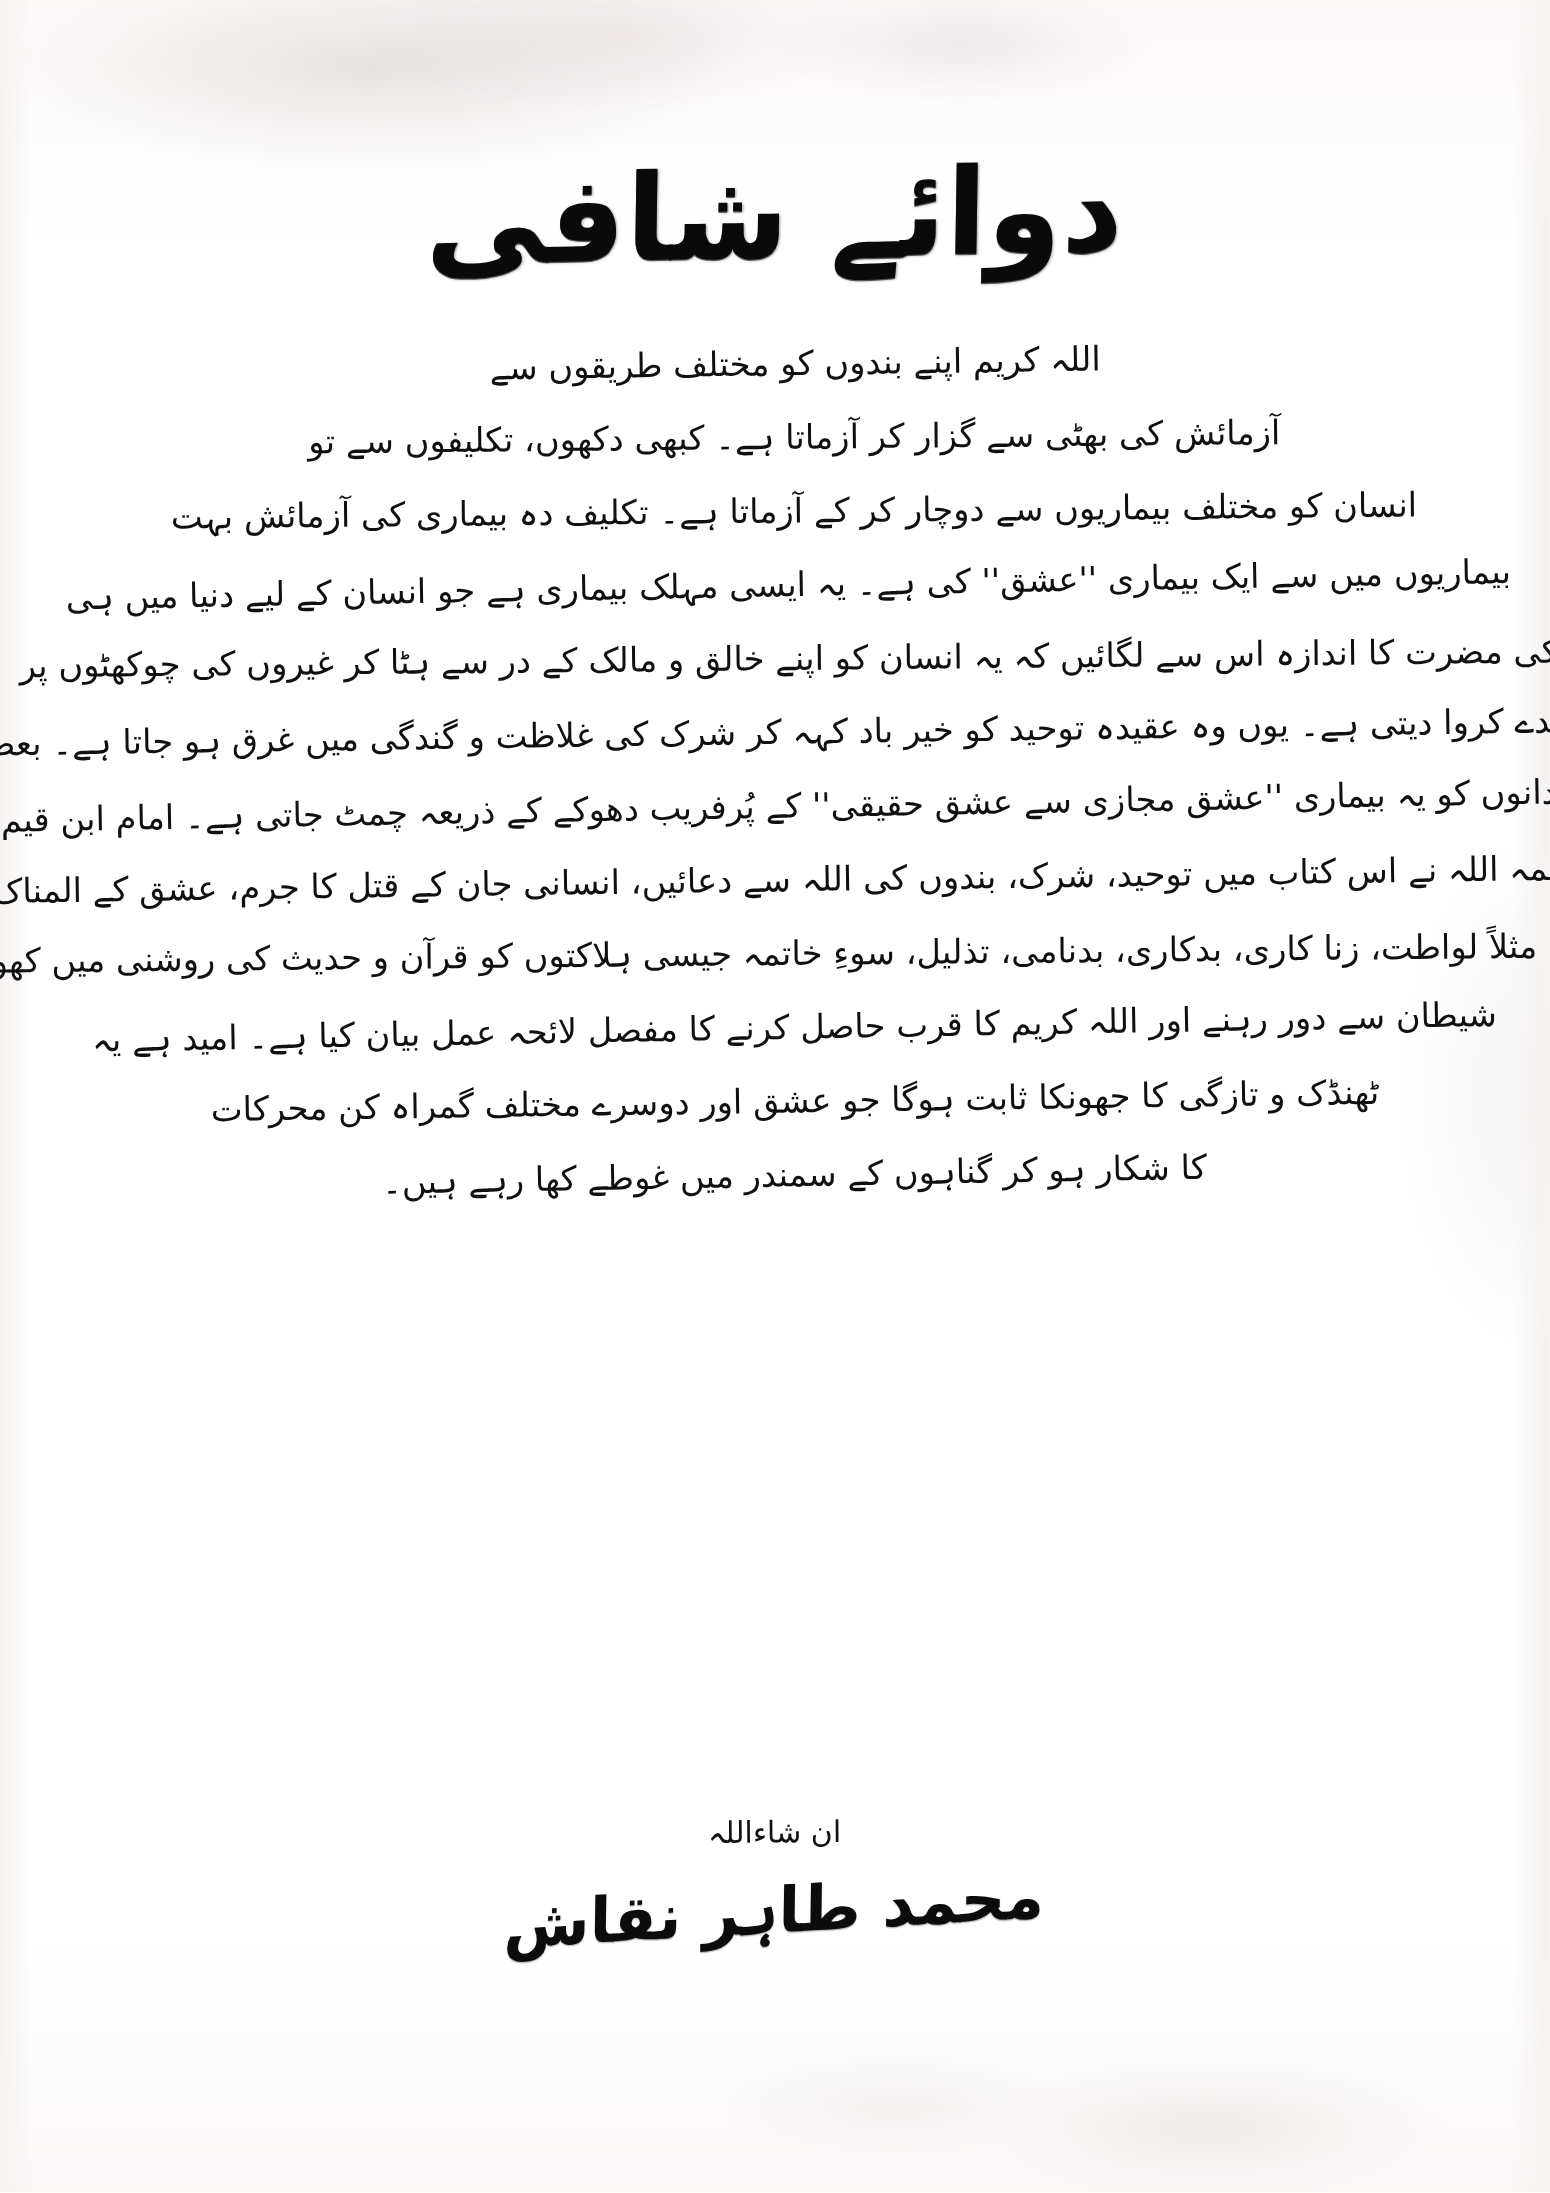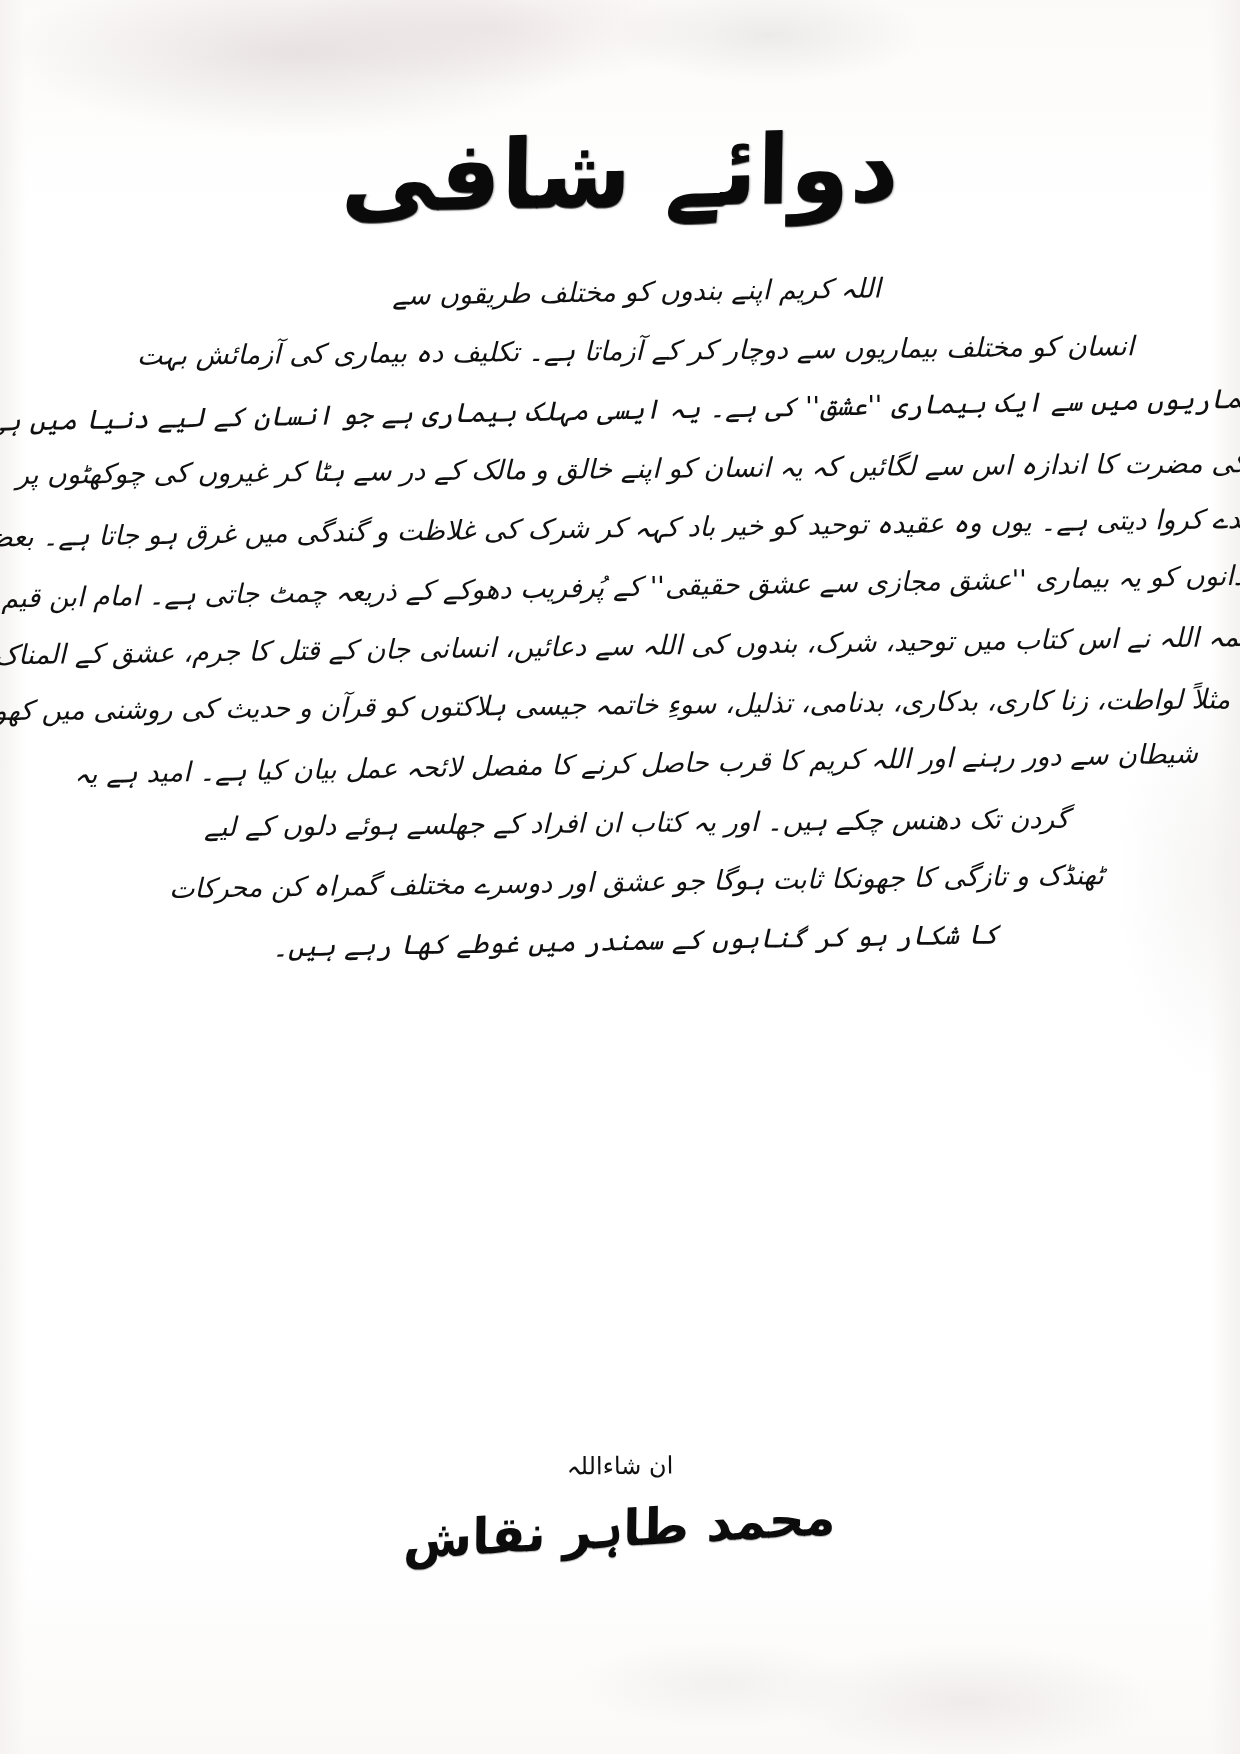--- a/index.html
+++ b/index.html
@@ -99,21 +99,20 @@
     transform-origin: center center;
   }
   .body-line.tilt-a { transform: rotate(-0.85deg); }
   .body-line.tilt-b { transform: rotate(-0.55deg); }
   .body-line.tilt-c { transform: rotate(-1.05deg); }
 
   .line-row {
     display: flex;
     justify-content: center;
     align-items: flex-start;
-    font-style: italic;
   }
 
   
   .ind-0  { padding: 0 0px 0 0px; }
   .ind-1  { padding: 0 30px 0 40px; }
   .ind-2  { padding: 0 10px 0 20px; }
   .ind-3  { padding: 0 54px 0 64px; }
 
   
   .insha-line {
@@ -156,20 +155,23 @@
   <div class="content">
 
     <div class="title-block">
       <div class="doc-title">دوائے شافی</div>
     </div>
 
     <div class="body-block">
       <div class="line-row ind-3">
           <div class="body-line tilt-a">اللہ کریم اپنے بندوں کو مختلف طریقوں سے</div>
         </div>
+      <div class="line-row ind-1">
+          <div class="body-line tilt-b">آزمائش کی بھٹی سے گزار کر آزماتا ہے۔ کبھی دکھوں، تکلیفوں سے تو</div>
+        </div>
       <div class="line-row ind-2">
           <div class="body-line tilt-b">انسان کو مختلف بیماریوں سے دوچار کر کے آزماتا ہے۔ تکلیف دہ بیماری کی آزمائش بہت</div>
         </div>
       <div class="line-row ind-0">
           <div class="body-line tilt-c">بیماریوں میں سے ایک بیماری ''عشق'' کی ہے۔ یہ ایسی مہلک بیماری ہے جو انسان کے لیے دنیا میں ہی</div>
         </div>
       <div class="line-row ind-0">
           <div class="body-line tilt-b">کی مضرت کا اندازہ اس سے لگائیں کہ یہ انسان کو اپنے خالق و مالک کے در سے ہٹا کر غیروں کی چوکھٹوں پر</div>
         </div>
       <div class="line-row ind-0">
@@ -179,23 +181,20 @@
           <div class="body-line tilt-c">نادانوں کو یہ بیماری ''عشق مجازی سے عشق حقیقی'' کے پُرفریب دھوکے کے ذریعہ چمٹ جاتی ہے۔ امام ابن قیم</div>
         </div>
       <div class="line-row ind-0">
           <div class="body-line tilt-a">رحمہ اللہ نے اس کتاب میں توحید، شرک، بندوں کی اللہ سے دعائیں، انسانی جان کے قتل کا جرم، عشق کے المناک</div>
         </div>
       <div class="line-row ind-0">
           <div class="body-line tilt-b">نتائج مثلاً لواطت، زنا کاری، بدکاری، بدنامی، تذلیل، سوءِ خاتمہ جیسی ہلاکتوں کو قرآن و حدیث کی روشنی میں کھول</div>
         </div>
       <div class="line-row ind-2">
           <div class="body-line tilt-c">شیطان سے دور رہنے اور اللہ کریم کا قرب حاصل کرنے کا مفصل لائحہ عمل بیان کیا ہے۔ امید ہے یہ</div>
-        </div>
-      <div class="line-row ind-1">
-          <div class="body-line tilt-b">گردن تک دھنس چکے ہیں۔ اور یہ کتاب ان افراد کے جھلسے ہوئے دلوں کے لیے</div>
         </div>
       <div class="line-row ind-1">
           <div class="body-line tilt-a">ٹھنڈک و تازگی کا جھونکا ثابت ہوگا جو عشق اور دوسرے مختلف گمراہ کن محرکات</div>
         </div>
       <div class="line-row ind-3">
           <div class="body-line tilt-c">کا شکار ہو کر گناہوں کے سمندر میں غوطے کھا رہے ہیں۔</div>
         </div>
     </div>
 
     <div class="insha-line">ان شاءاللہ</div>

